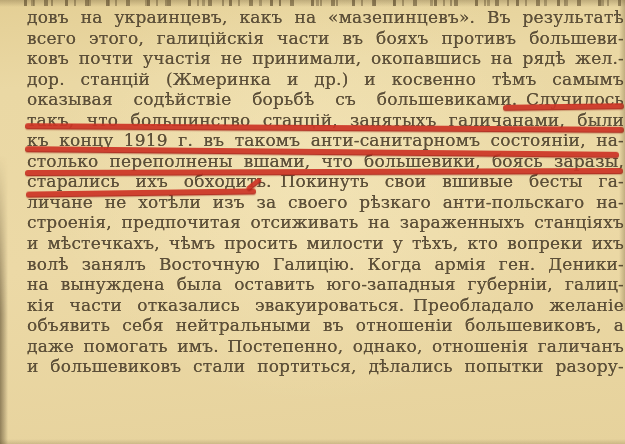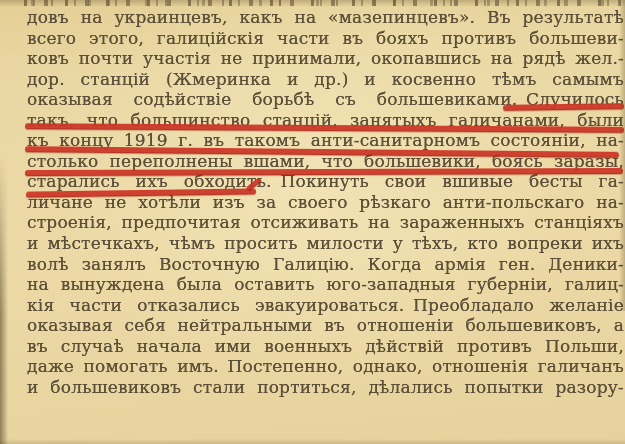--- a/index.html
+++ b/index.html
@@ -80,22 +80,21 @@
     <div class="t-line">такъ, что большинство станцій, занятыхъ галичанами, были</div>
     <div class="t-line">къ концу 1919 г. въ такомъ анти-санитарномъ состояніи, на-</div>
     <div class="t-line">столько переполнены вшами, что большевики, боясь заразы,</div>
     <div class="t-line">старались ихъ обходить. Покинуть свои вшивые бесты га-</div>
     <div class="t-line">личане не хотѣли изъ за своего рѣзкаго анти-польскаго на-</div>
     <div class="t-line">строенія, предпочитая отсиживать на зараженныхъ станціяхъ</div>
     <div class="t-line">и мѣстечкахъ, чѣмъ просить милости у тѣхъ, кто вопреки ихъ</div>
     <div class="t-line">волѣ занялъ Восточную Галицію. Когда армія ген. Деники-</div>
     <div class="t-line">на вынуждена была оставить юго-западныя губерніи, галиц-</div>
     <div class="t-line">кія части отказались эвакуироваться. Преобладало желаніе</div>
-    <div class="t-line">оказывая себя нейтральными въ отношеніи большевиковъ, а</div>
-    <div class="t-line">въ случаѣ начала ими военныхъ дѣйствій противъ Польши,</div>
+    <div class="t-line">объявить себя нейтральными въ отношеніи большевиковъ, а</div>
     <div class="t-line">даже помогать имъ. Постепенно, однако, отношенія галичанъ</div>
     <div class="t-line">и большевиковъ стали портиться, дѣлались попытки разору-</div>
   </div>
 
   <div class="underlines">
       <div class="red-underline" style="left: 503px; top: 104px; width: 121px; height: 5.5px; background: rgb(205, 52, 37); transform: rotate(-0.8deg);"></div>
       <div class="red-underline" style="left: 25px; top: 124.5px; width: 599px; height: 6px; background: rgb(205, 52, 37); transform: rotate(0.35deg);"></div>
       <div class="red-underline" style="left: 25px; top: 149px; width: 594px; height: 5.5px; background: rgb(205, 52, 37); transform: rotate(0.55deg);"></div>
       <div class="red-underline" style="left: 25px; top: 168.5px; width: 598px; height: 5.5px; background: rgb(205, 52, 37); transform: rotate(-0.2deg);"></div>
       <div class="red-underline" style="left: 26px; top: 190px; width: 230px; height: 5.5px; background: rgb(205, 52, 37); transform: rotate(-0.8deg);"></div>

